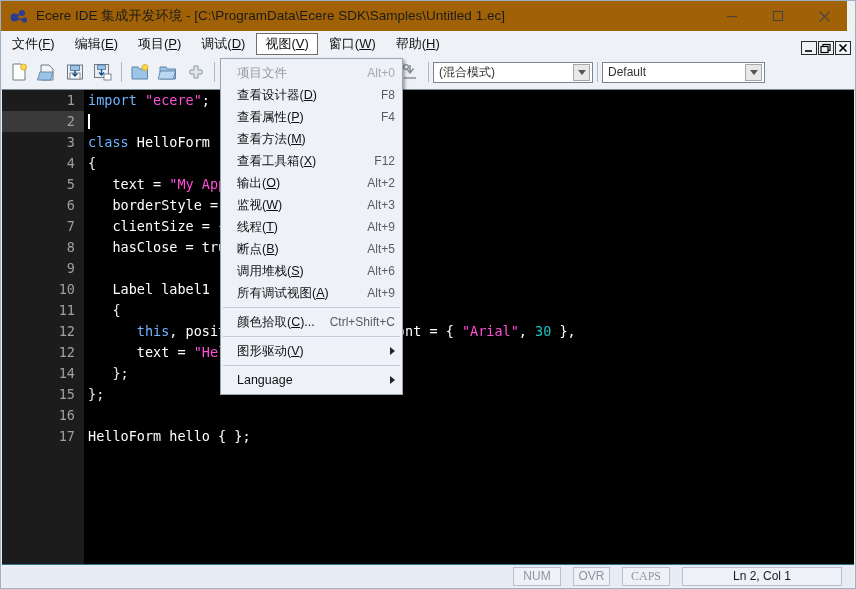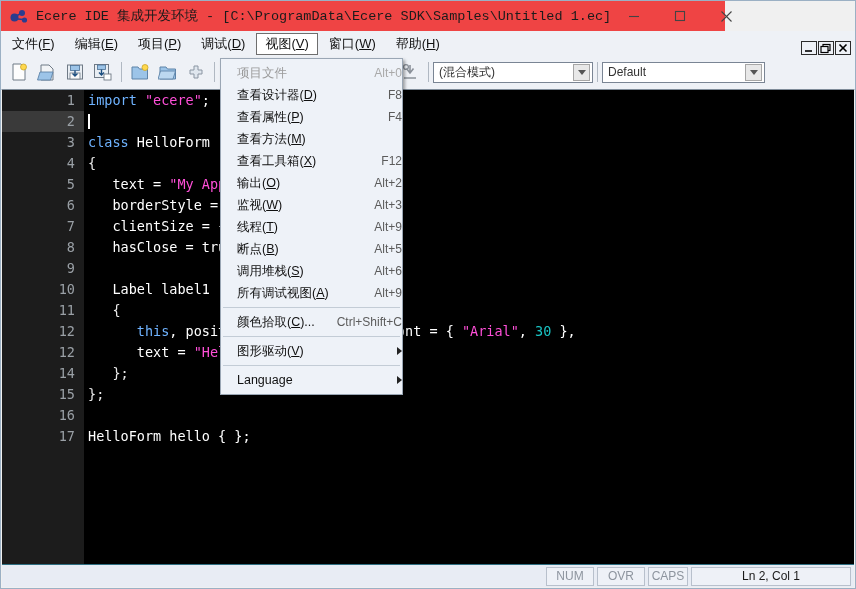--- a/index.html
+++ b/index.html
@@ -14,25 +14,24 @@
     width: 856px; height: 589px;
     box-sizing: border-box;
     border: 1px solid #9bb0c4;
     background: #f0f0f0;
     overflow: hidden;
   }
 
   
   .titlebar {
     position: absolute; left: 0; top: 0;
-    width: 724px; height: 30px;
-    background: #ef4444;
+    width: 846px; height: 30px;
+    background: #a16207;
     display: flex; align-items: center;
     border-bottom: 1px solid #ffffff;
-    font-family: Liberation Mono, monospace;
   }
   .title-icon {
     width: 22px; height: 22px; margin-left: 7px; margin-right: 6px;
     position: relative; flex: none;
   }
   .title-text {
     font-size: 13.5px; color: #1b1b1b; white-space: nowrap;
     letter-spacing: 0px;
   }
   .wbtns { margin-left: auto; display: flex; height: 30px; }
@@ -167,21 +166,21 @@
     width: 183px;
     background: #eef2f8;
     border: 1px solid #9aa6b4;
     box-shadow: 2px 2px 3px rgba(0,0,0,0.35);
     padding: 3px 0 3px 0;
     z-index: 40;
     box-sizing: border-box;
   }
   .dd-item {
     display: flex; align-items: center;
-    height: 22px; padding: 0 0 0 16px;
+    height: 22px; padding: 0 7px 0 16px;
     font-size: 12.5px; color: #101010;
     white-space: nowrap;
   }
   .dd-item.disabled { color: #9b9b9b; }
   .dd-label { flex: 1 1 auto; }
   .dd-accel { color: #5b5b5b; font-size: 12px; padding-left: 10px; }
   .dd-item.disabled .dd-accel { color: #a9a9a9; }
   .dd-sep {
     height: 1px; background: #c3ccd6; margin: 3px 2px 3px 2px;
   }
@@ -197,21 +196,21 @@
   
   .statusbar {
     position: absolute; left: 1px; bottom: 1px;
     width: 852px; height: 23px;
     background: #e8ecf4;
     border-top: 1px solid #2f6f82;
     display: flex; align-items: center; justify-content: flex-end;
     box-sizing: border-box;
   }
   .st-cell {
-    height: 19px; margin-right: 3px;
+    height: 19px; margin-right: 12px;
     border: 1px solid #b8c0cc;
     background: #eef1f7;
     display: flex; align-items: center; justify-content: center;
     font-size: 12px; color: #8d949e;
     box-sizing: border-box;
   }
   .st-cell.wide { color: #1a1a1a; }
 </style>
 </head>
 <body>
@@ -496,18 +495,18 @@
       </div>
       <div class="dd-sep"></div>
       <div class="dd-item">
         <span class="dd-label">Language</span>
         <i class="dd-arrow"></i>
       </div>
     </div>
 
   <div class="statusbar">
     <div class="st-cell" style="width:48px;">NUM</div>
-    <div class="st-cell" style="width:48px;">OVR</div>
-    <div class="st-cell" style="width:40px;">CAPS</div>
+    <div class="st-cell" style="width:37px;">OVR</div>
+    <div class="st-cell" style="width:48px;font-family:Liberation Serif, serif;">CAPS</div>
     <div class="st-cell wide" style="width:160px;">Ln 2, Col 1</div>
   </div>
 
 </div>
 
 </body></html>

